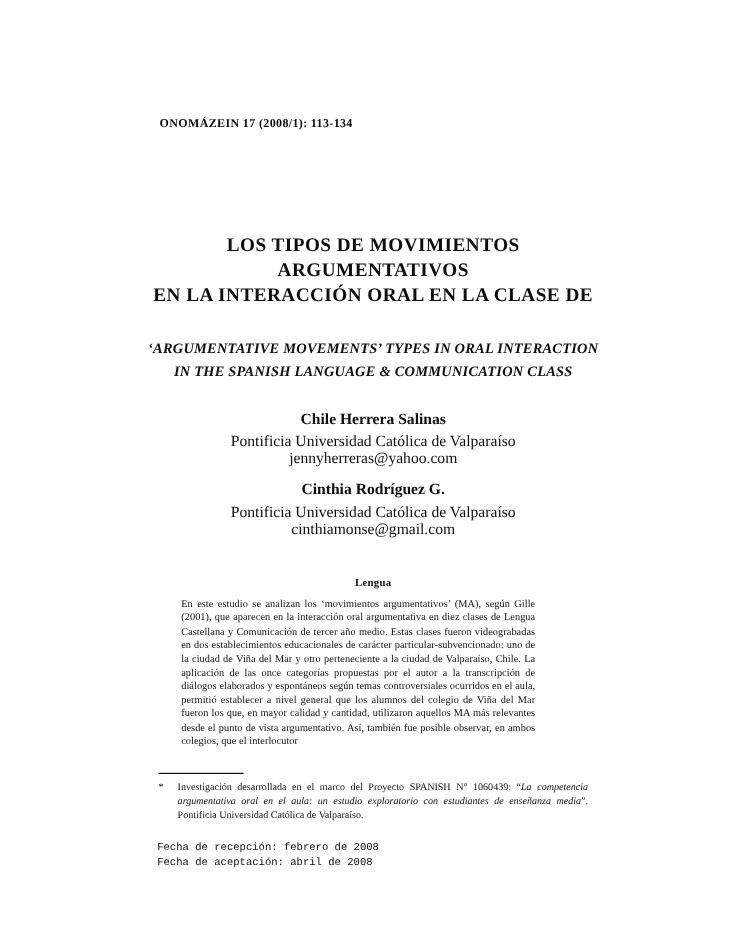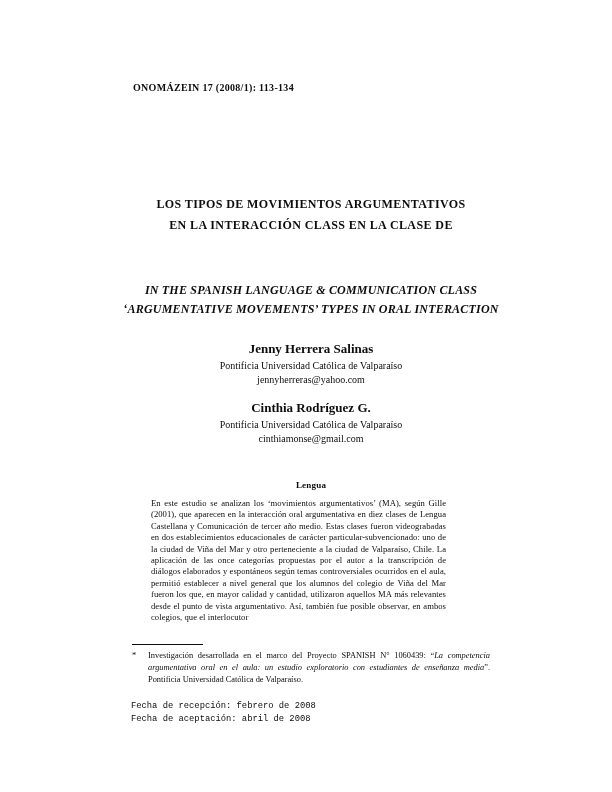--- a/index.html
+++ b/index.html
@@ -17,34 +17,34 @@
   }
   .page {
     position: absolute;
     inset: 0;
     background: #ffffff;
     overflow: hidden;
   }
   .journal-header {
     position: absolute;
     left: 133px;
-    top: 82px;
+    top: 98px;
     font-size: 10px;
     font-weight: 700;
     letter-spacing: 0.3px;
     white-space: nowrap;
   }
   .title-block {
     position: absolute;
     left: 113px;
     top: 194px;
     width: 396px;
     text-align: center;
     font-weight: 700;
-    font-size: 12px;
+    font-size: 16px;
     line-height: 21px;
     letter-spacing: 0.4px;
   }
   .subtitle-block {
     position: absolute;
     left: 93px;
     top: 281px;
     width: 436px;
     text-align: center;
     font-weight: 700;
@@ -58,21 +58,21 @@
     left: 113px;
     width: 396px;
     text-align: center;
     white-space: nowrap;
   }
   .author-name {
     font-weight: 700;
     font-size: 13px;
   }
   .author-affil, .author-email {
-    font-size: 10px;
+    font-size: 13px;
   }
   .a1-name  { top: 341px; }
   .a1-affil { top: 360px; }
   .a1-email { top: 374px; }
   .a2-name  { top: 400px; }
   .a2-affil { top: 419px; }
   .a2-email { top: 433px; }
   .abstract-heading {
     position: absolute;
     left: 113px;
@@ -132,29 +132,29 @@
 </style>
 </head>
 <body>
 
 <div class="page">
 
   <div class="journal-header">ONOMÁZEIN 17 (2008/1): 113-134</div>
 
   <div class="title-block">
     <div>LOS TIPOS DE MOVIMIENTOS ARGUMENTATIVOS</div>
-    <div>EN LA INTERACCIÓN CLASS EN LA CLASE DE</div>
+    <div>EN LA INTERACCIÓN ORAL EN LA CLASE DE</div>
   </div>
 
   <div class="subtitle-block">
+    <div>‘ARGUMENTATIVE MOVEMENTS’ TYPES IN ORAL INTERACTION</div>
     <div>IN THE SPANISH LANGUAGE &amp; COMMUNICATION CLASS</div>
-    <div>‘ARGUMENTATIVE MOVEMENTS’ TYPES IN ORAL INTERACTION</div>
   </div>
 
-  <div class="author-line author-name a1-name">Jenny Herrera Salinas</div>
+  <div class="author-line author-name a1-name">Chile Herrera Salinas</div>
   <div class="author-line author-affil a1-affil">Pontificia Universidad Católica de Valparaíso</div>
   <div class="author-line author-name a2-name">Cinthia Rodríguez G.</div>
 
   <div class="author-line author-email a1-email">jennyherreras@yahoo.com</div>
   <div class="author-line author-affil a2-affil">Pontificia Universidad Católica de Valparaíso</div>
   <div class="author-line author-email a2-email">cinthiamonse@gmail.com</div>
 
   <div class="abstract-heading">Lengua</div>
 
   <div class="abstract-text">En este estudio se analizan los ‘movimientos argumentativos’ (MA), según Gille (2001), que aparecen en la interacción oral argumentativa en diez clases de Lengua Castellana y Comunicación de tercer año medio. Estas clases fueron videograbadas en dos establecimientos educacionales de carácter particular-subvencionado: uno de la ciudad de Viña del Mar y otro perteneciente a la ciudad de Valparaíso, Chile. La aplicación de las once categorías propuestas por el autor a la transcripción de diálogos elaborados y espontáneos según temas controversiales ocurridos en el aula, permitió establecer a nivel general que los alumnos del colegio de Viña del Mar fueron los que, en mayor calidad y cantidad, utilizaron aquellos MA más relevantes desde el punto de vista argumentativo. Así, también fue posible observar, en ambos colegios, que el interlocutor</div>

